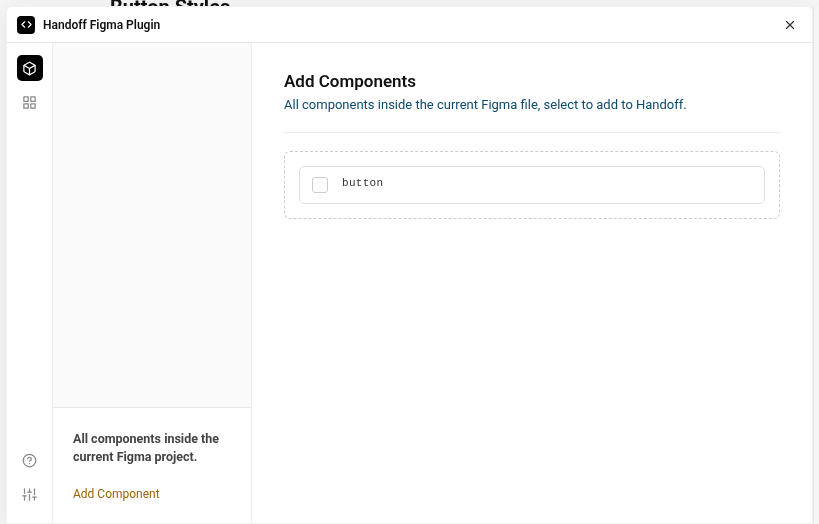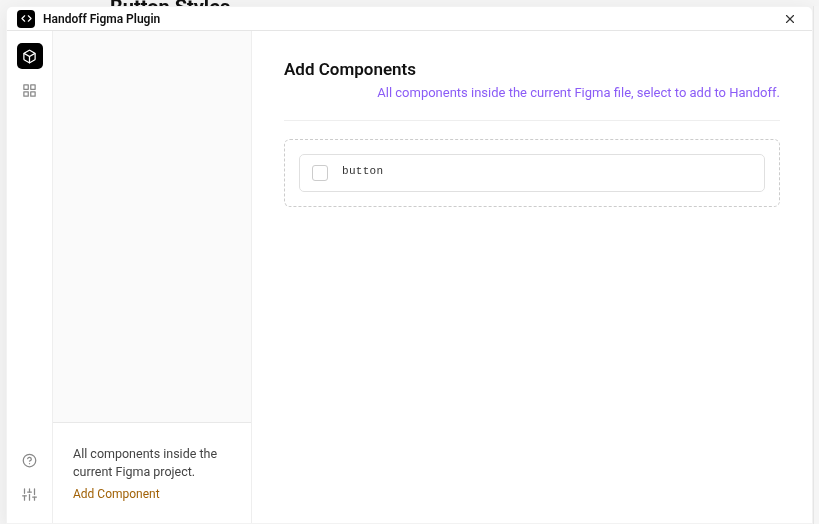--- a/index.html
+++ b/index.html
@@ -33,21 +33,21 @@
       border-radius: 6px 6px 0 0;
       box-shadow: 0 4px 20px rgba(0,0,0,0.07);
       display: flex;
       flex-direction: column;
       overflow: hidden;
       border: 1px solid rgba(0,0,0,0.05);
     }
     .titlebar {
       display: flex;
       align-items: center;
-      height: 24px;
+      height: 36px;
       padding: 0 10px;
       border-bottom: 1px solid #e5e5e5;
       flex-shrink: 0;
     }
     .titlebar-logo {
       width: 18px;
       height: 18px;
       background: #000;
       border-radius: 4px;
       display: flex;
@@ -126,44 +126,44 @@
     }
     .secondary-footer {
       border-top: 1px solid #e8e8e8;
       padding: 22px 20px;
       background: #fff;
     }
     .secondary-footer-text {
       font-size: 12.5px;
       color: #444;
       line-height: 1.5;
-      margin-bottom: 5px;
+      margin-bottom: 20px;
+      font-weight: bold;
     }
     .secondary-footer-link {
       font-size: 12px;
       color: #a16207;
       cursor: pointer;
     }
     .main-content {
       flex: 1;
       background: #fff;
       padding: 28px 32px;
       overflow: auto;
     }
     .main-title {
       font-size: 17px;
       font-weight: 600;
       color: #111;
       margin-bottom: 6px;
     }
     .main-subtitle {
       font-size: 13px;
-      color: #8b5cf6;
+      color: #0c4a6e;
       margin-bottom: 20px;
-      text-align: right;
     }
     .divider {
       border: none;
       border-top: 1px solid #eee;
       margin-bottom: 18px;
     }
     .component-group {
       border: 1px dashed #ccc;
       border-radius: 6px;
       padding: 14px;

